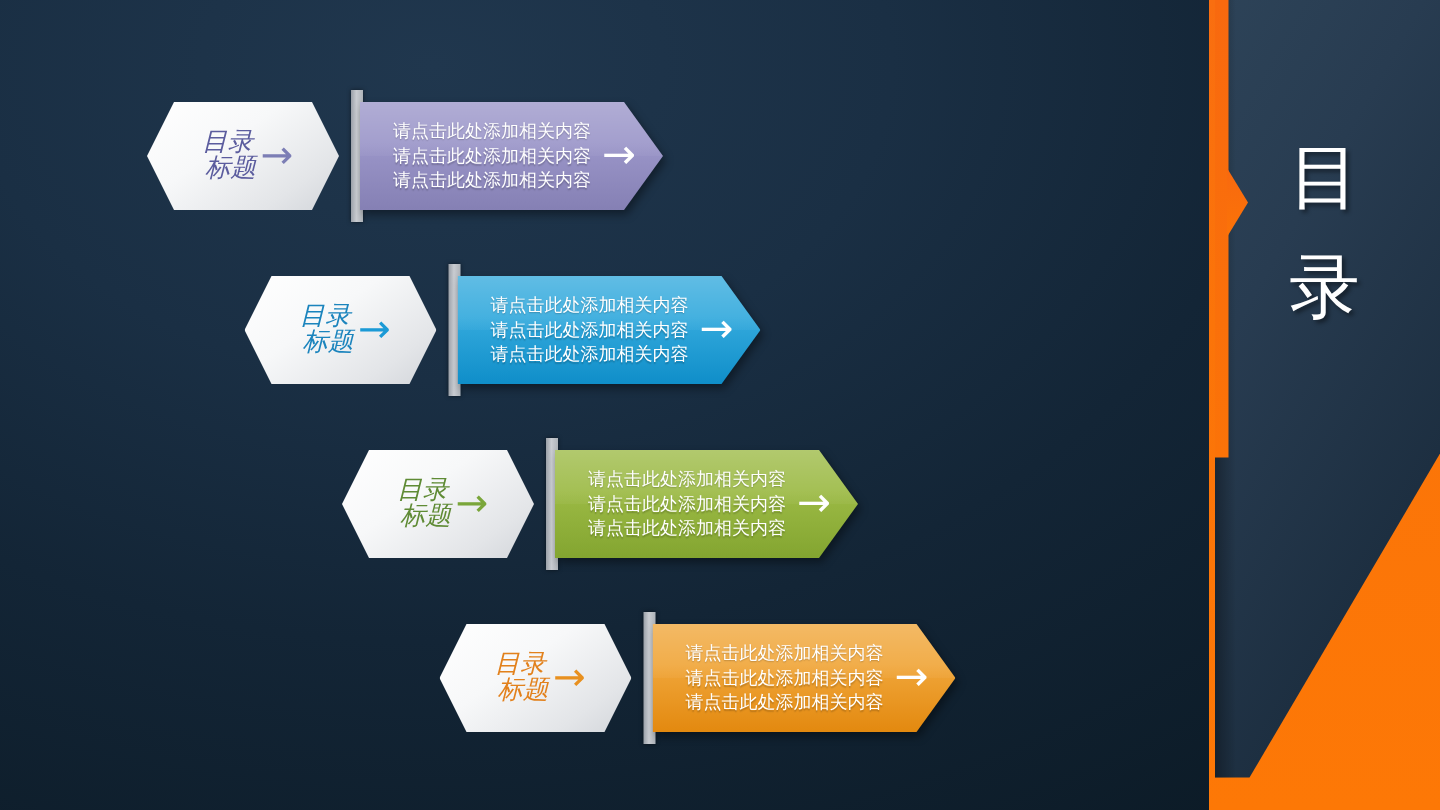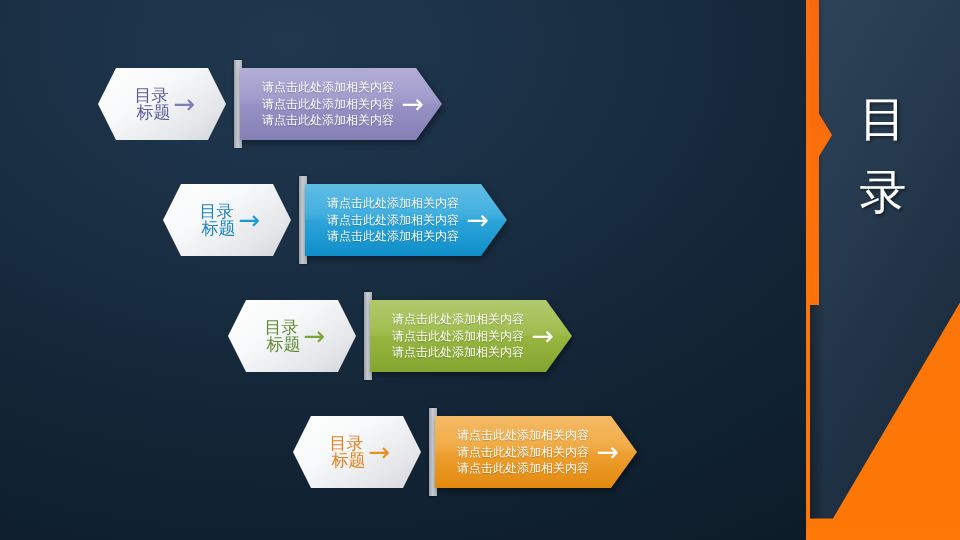--- a/index.html
+++ b/index.html
@@ -91,20 +91,21 @@
     position: absolute;
     left: 0; top: 0;
     width: 128px;
     height: 72px;
     background: linear-gradient(145deg, #ffffff 0%, #f7f8f9 40%, #e3e5e8 78%, #d2d5da 100%);
     clip-path: polygon(18px 0, calc(100% - 18px) 0, 100% 50%, calc(100% - 18px) 100%, 18px 100%, 0 50%);
     display: flex;
     align-items: center;
     justify-content: center;
     filter: drop-shadow(2px 3px 3px rgba(0,0,0,0.42));
+    font-style: italic;
   }
   .badge-inner {
     display: flex;
     align-items: center;
     gap: 2px;
     padding-left: 6px;
   }
   .badge-text {
     display: flex;
     flex-direction: column;

